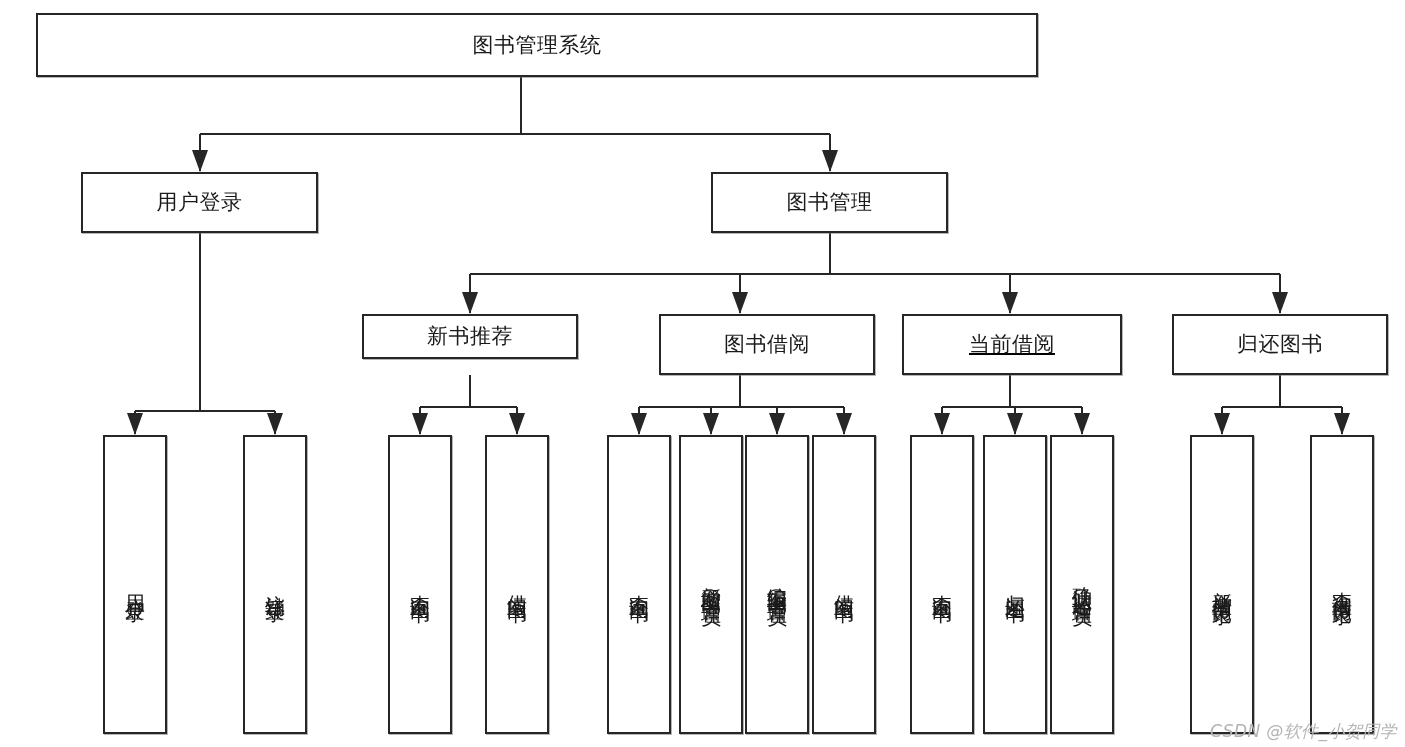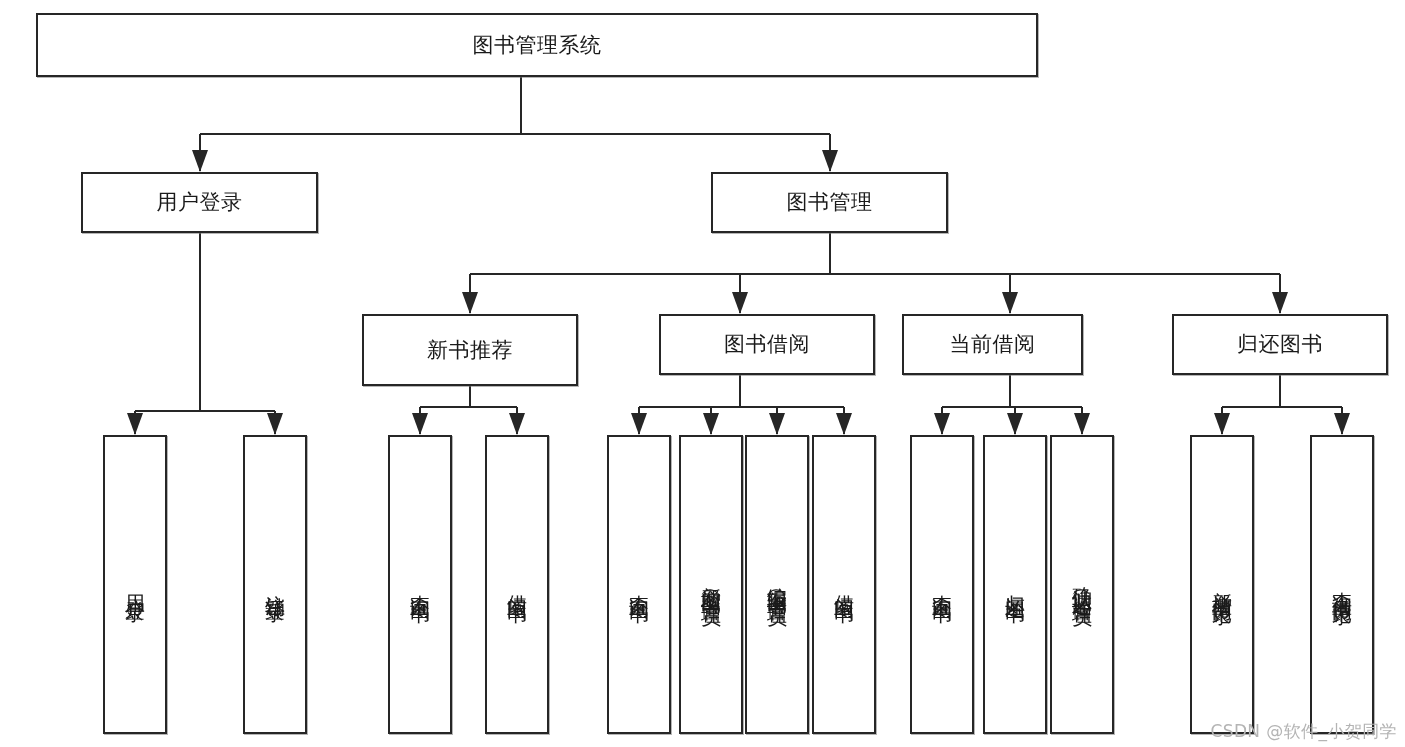--- a/index.html
+++ b/index.html
@@ -33,20 +33,21 @@
   }
   .node-box.vertical{align-items:center;justify-content:center;}
   .watermark{
     position:absolute;
     right:8px;bottom:4px;
     font-size:17px;
     color:#b4b4b4;
     letter-spacing:.4px;
     white-space:nowrap;
     user-select:none;
+    font-style:italic;
   }
 </style>
 </head>
 <body>
 
 <svg id="canvas" viewBox="0 0 1405 747" xmlns="http://www.w3.org/2000/svg">
     <line x1="521" y1="69" x2="521" y2="134" stroke="#262626" stroke-width="2.4" shape-rendering="crispEdges"></line>
     <line x1="200" y1="134" x2="830" y2="134" stroke="#262626" stroke-width="2.4" shape-rendering="crispEdges"></line>
     <line x1="200" y1="134" x2="200" y2="171" stroke="#262626" stroke-width="2.4" shape-rendering="crispEdges"></line>
     <polygon points="192,150 208,150 200,172" fill="#262626"></polygon>
@@ -103,27 +104,27 @@
 <div id="nodes">
     <div class="node-box" style="left: 36px; top: 13px; width: 1002px; height: 64px;">
       <span class="node-label">图书管理系统</span>
     </div>
     <div class="node-box" style="left: 81px; top: 172px; width: 237px; height: 61px;">
       <span class="node-label">用户登录</span>
     </div>
     <div class="node-box" style="left: 711px; top: 172px; width: 237px; height: 61px;">
       <span class="node-label">图书管理</span>
     </div>
-    <div class="node-box" style="left: 362px; top: 314px; width: 216px; height: 72px;">
+    <div class="node-box" style="left: 362px; top: 314px; width: 216px; height: 45px;">
       <span class="node-label">新书推荐</span>
     </div>
     <div class="node-box" style="left: 632px; top: 314px; width: 216px; height: 61px; margin-left: 27px;">
       <span class="node-label">图书借阅</span>
     </div>
-    <div class="node-box" style="left: 902px; top: 314px; width: 181px; height: 61px;">
+    <div class="node-box" style="left: 902px; top: 314px; width: 220px; height: 61px; text-decoration: underline;">
       <span class="node-label">当前借阅</span>
     </div>
     <div class="node-box" style="left: 1172px; top: 314px; width: 216px; height: 61px;">
       <span class="node-label">归还图书</span>
     </div>
     <div class="node-box vertical" style="left: 103px; top: 435px; width: 64px; height: 299px;">
       <span class="node-label">用户登录</span>
     </div>
     <div class="node-box vertical" style="left: 243px; top: 435px; width: 64px; height: 299px;">
       <span class="node-label">注销登录</span>

